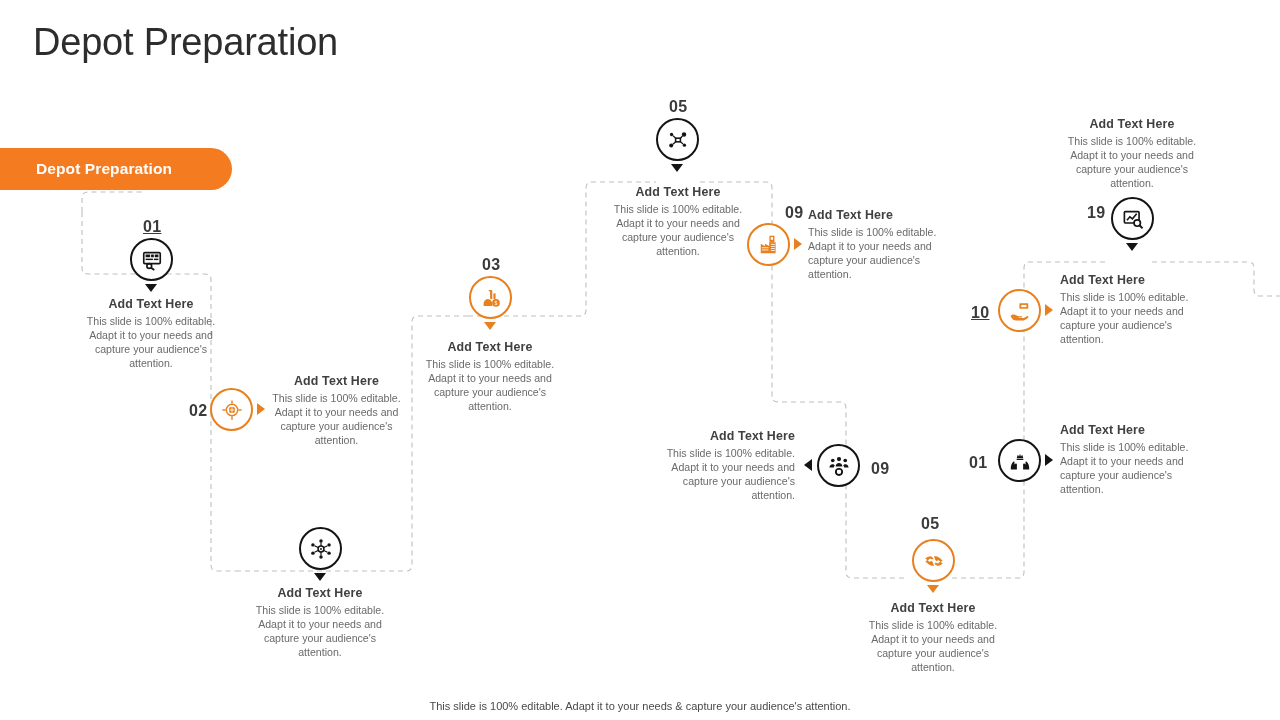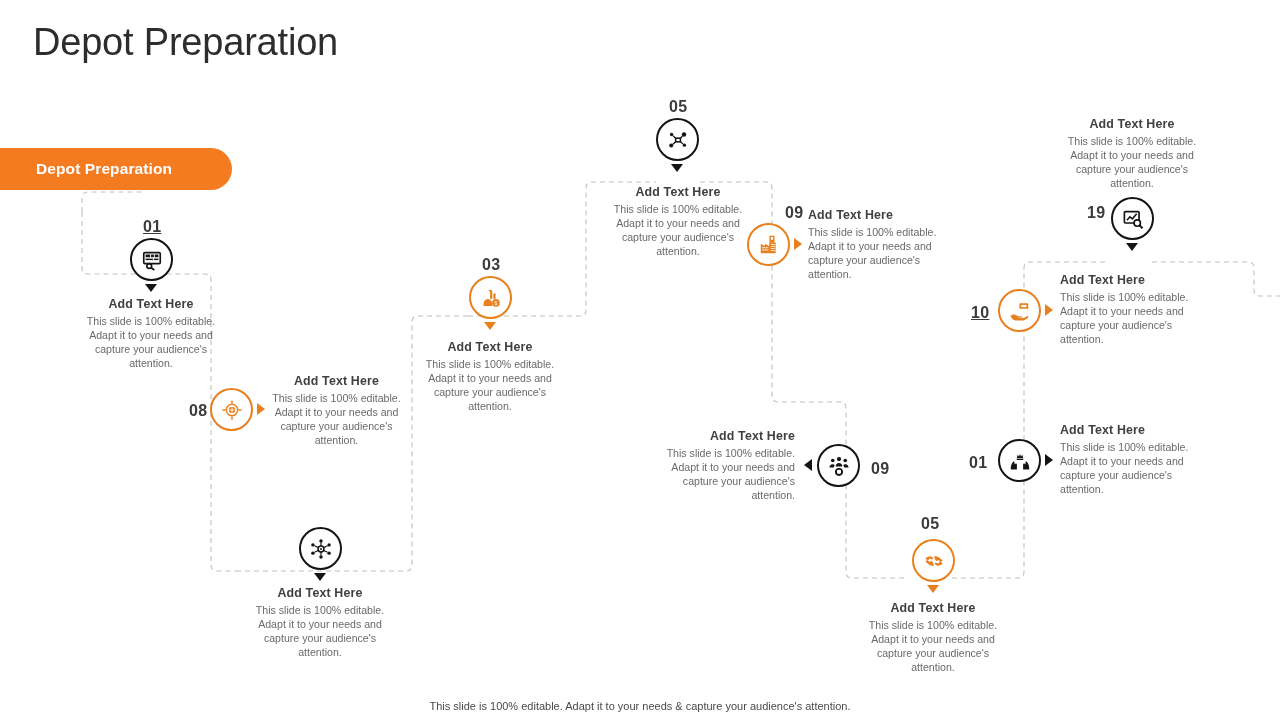--- a/index.html
+++ b/index.html
@@ -120,21 +120,21 @@
     </span>
   </div>
   <div class="tri down-dark" style="left:145px;top:284px;"></div>
   <div class="txtblock ta-center" style="left:81px;top:297px;width:140px;">
     <div class="t-head">Add Text Here</div>
     <div class="t-body">This slide is 100% editable. Adapt it to your needs and capture your audience's attention.</div>
   </div>
 </div>
 
 <div class="node" style="left:0;top:0;">
-  <div class="num" style="left:189px;top:402px;">08</div>
+  <div class="num" style="left:189px;top:402px;">02</div>
   <div class="circle orange" style="left:210px;top:388px;">
     <span>
       <svg width="22" height="22" viewBox="0 0 24 24">
         <circle cx="12" cy="12" r="6.2" fill="none" stroke="#E8801E" stroke-width="1.6"></circle>
         <circle cx="12" cy="12" r="3.3" fill="#E8801E"></circle>
         <line x1="12" y1="1.5" x2="12" y2="5" stroke="#E8801E" stroke-width="1.6"></line>
         <line x1="12" y1="19" x2="12" y2="22.5" stroke="#E8801E" stroke-width="1.6"></line>
         <line x1="1.5" y1="12" x2="5" y2="12" stroke="#E8801E" stroke-width="1.6"></line>
         <line x1="19" y1="12" x2="22.5" y2="12" stroke="#E8801E" stroke-width="1.6"></line>
         <rect x="9.2" y="9.2" width="5.6" height="5.6" fill="#E8801E"></rect>

